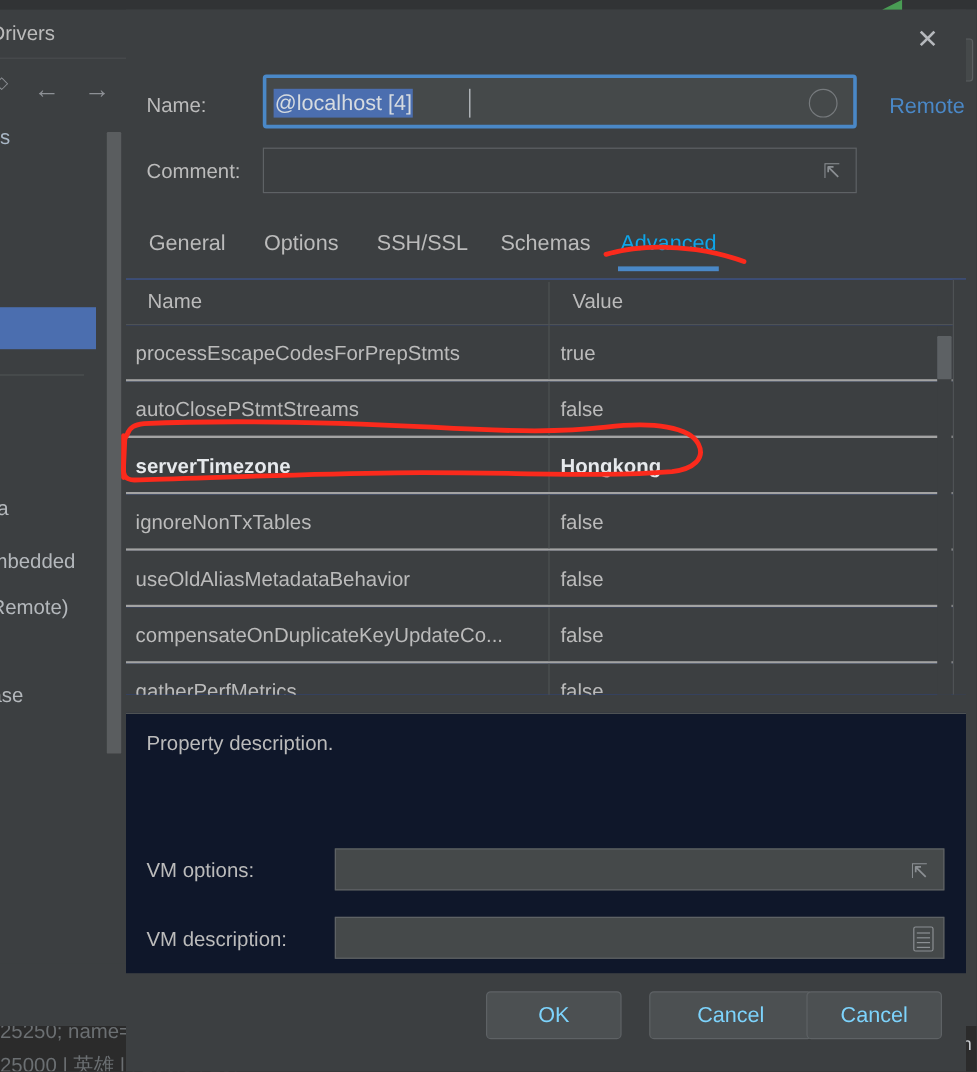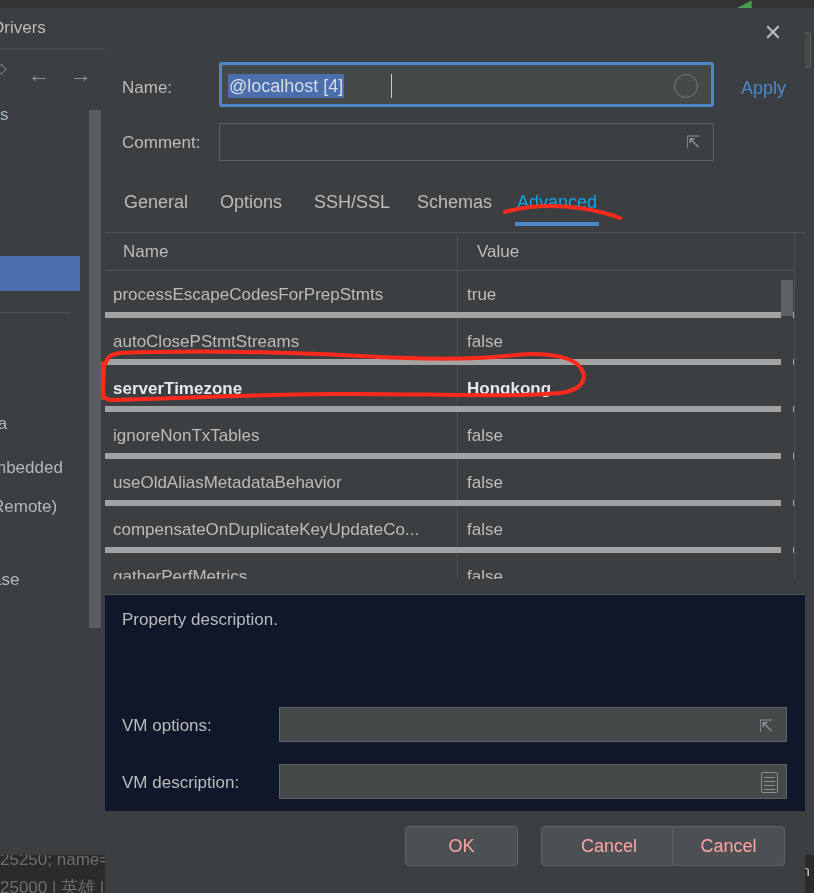--- a/index.html
+++ b/index.html
@@ -133,21 +133,21 @@
   .th {
     position: absolute; top: 0; height: 38px; line-height: 38px;
     color: #bbbbbb; font-size: 17px;
   }
   .th-name { left: 18px; }
   .th-value { left: 372px; }
   .col-div { position: absolute; top: 0; bottom: 0; width: 1px; background: #4e5254; }
 
   .trow {
     position: relative; height: 47px;
-    border-bottom: 6px solid #a3a3a3;
+    border-bottom: 2px solid #a3a3a3;
     background: #3c3f41;
   }
   .trow .cell {
     position: absolute; top: 0; height: 47px; line-height: 47px;
     color: #bbbbbb; font-size: 17px; white-space: nowrap; overflow: hidden;
   }
   .cell-name { left: 8px; width: 350px; }
   .cell-value { left: 362px; width: 310px; }
   .trow.bold .cell { color: #e6e9ec; font-weight: bold; }
 
@@ -179,21 +179,21 @@
   }
   .vm-env-icon i {
     position: absolute; left: 2px; width: 11px; height: 1px; background: #8b8f93; display:block;
   }
 
   
   .btnbar { position: absolute; left: 0; top: 803px; width: 700px; height: 90px; background: #3c3f41; }
   .dlg-btn {
     position: absolute; top: 15px; height: 40px;
     background: #4c5052; border: 1px solid #5e6265; border-radius: 4px;
-    color: #fca5a5; font-size: 18px; cursor: default;
+    color: #7dd3fc; font-size: 18px; cursor: default;
     display: flex; align-items: center; justify-content: center;
     font-family: "Liberation Sans", sans-serif;
   }
   .btn-ok { left: 300px; width: 113px; }
   .btn-cancel { left: 436px; width: 136px; }
   .btn-apply { left: 567px; width: 113px; }
 
   
   .annot { position: absolute; left: 0; top: 0; width: 814px; height: 893px; pointer-events: none; }
 </style>
@@ -244,21 +244,21 @@
       <div class="name-sel">@localhost [4]</div>
       <div class="name-caret"></div>
       <div class="name-circle"></div>
     </div>
 
     <div class="field-label" style="left:17px; top:125px;">Comment:</div>
     <div class="comment-box">
       <div class="expand-icon">⇱</div>
     </div>
 
-    <div class="reset-link">Apply</div>
+    <div class="reset-link">Remote</div>
 
     <div class="tabs">
       <div class="tab" style="left:17px;">General</div>
       <div class="tab" style="left:113px;">Options</div>
       <div class="tab" style="left:207px;">SSH/SSL</div>
       <div class="tab" style="left:310px;">Schemas</div>
       <div class="tab active" style="left:410px;">
         <span>Advanced</span>
         <span class="tab-underline"></span>
       </div>

